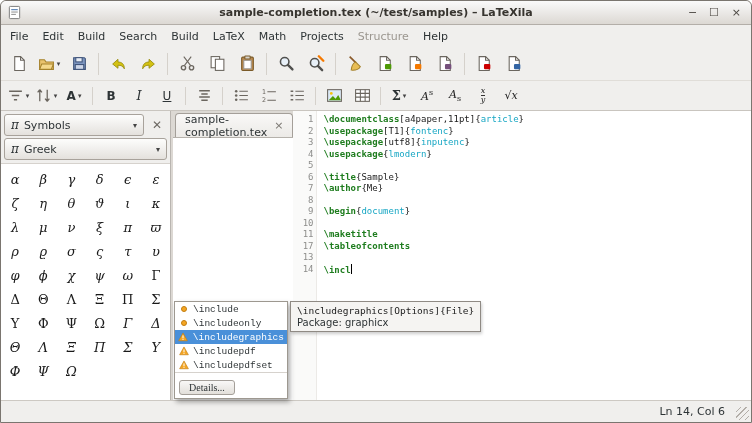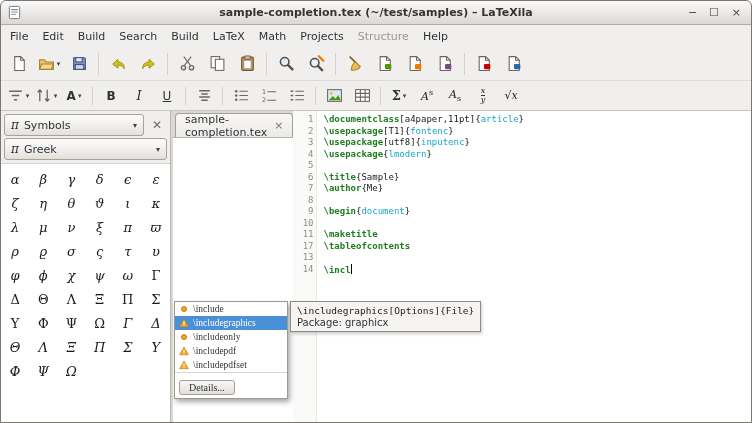--- a/index.html
+++ b/index.html
@@ -66,21 +66,21 @@
   .code{padding:3px 0 0 6px;white-space:pre;color:#1a1a1a;}
   .line{height:11.5px;}
   .seg-c{color:var(--command-color,#1f7d1f);font-weight:bold;}
   .seg-a{color:var(--argument-color,#18a7c4);}
   .seg-p{color:#1a1a1a;}
   .cursor{display:inline-block;width:1px;height:10px;background:#000;vertical-align:-1px;}
   
   .popup{position:absolute;left:1px;top:190px;width:112px;background:#fff;border:1px solid #9d9890;
     box-shadow:2px 3px 5px rgba(0,0,0,.35);z-index:10;}
   .popup-item{height:14px;display:flex;align-items:center;gap:4px;padding:0 3px;
-    font-family:Liberation Serif, serif;font-size:9.5px;color:#2e3436;}
+    font-family:Liberation Mono, monospace;font-size:9.5px;color:#2e3436;}
   .popup-item.selected{background:var(--selection,#4a90d9);color:#fff;}
   .cicon{width:11px;display:flex;align-items:center;justify-content:center;}
   .cbullet{width:6px;height:6px;border-radius:50%;background:#f5a623;border:1px solid #c17d11;box-sizing:border-box;display:inline-block;}
   .popup-footer{border-top:1px solid #d6d2cd;padding:3px 4px;}
   .details-btn{font-family:Liberation Serif, serif;font-size:10px;color:#2e3436;
     background:linear-gradient(#f9f8f7,#e2dfda);border:1px solid #a49f99;border-radius:3px;padding:1px 9px;}
   .calltip{position:absolute;left:117px;top:190px;background:#f5f4f2;border:1px solid #8f8a84;z-index:10;
     padding:3px 6px;white-space:nowrap;box-shadow:1px 2px 3px rgba(0,0,0,.2);}
   .calltip-sig{font-family:"DejaVu Sans Mono","Liberation Mono",monospace;font-size:9.5px;color:#1a1a1a;}
   .calltip-pkg{font-size:10px;color:#2e3436;margin-top:1px;}
@@ -507,35 +507,35 @@
       </div>
 
       <div class="popup">
         <div id="completion-list">
             <div class="popup-item">
               <span class="cicon">
                 <span class="cbullet"></span>
               </span>
               <span>\include</span>
             </div>
+            <div class="popup-item">
+              <span class="cicon">
+                <span class="cbullet"></span>
+              </span>
+              <span>\includeonly</span>
+            </div>
             <div class="popup-item selected">
               <span class="cicon">
                 <svg width="10" height="10" viewBox="0 0 16 16">
                   <path d="M8 1.5 15 14H1z" fill="#f5a623" stroke="#c17d11"></path>
                   <rect x="7.2" y="5.5" width="1.6" height="4.5" fill="#fff"></rect>
                   <rect x="7.2" y="11" width="1.6" height="1.6" fill="#fff"></rect>
                 </svg>
               </span>
               <span>\includegraphics</span>
-            </div>
-            <div class="popup-item">
-              <span class="cicon">
-                <span class="cbullet"></span>
-              </span>
-              <span>\includeonly</span>
             </div>
             <div class="popup-item">
               <span class="cicon">
                 <svg width="10" height="10" viewBox="0 0 16 16">
                   <path d="M8 1.5 15 14H1z" fill="#f5a623" stroke="#c17d11"></path>
                   <rect x="7.2" y="5.5" width="1.6" height="4.5" fill="#fff"></rect>
                   <rect x="7.2" y="11" width="1.6" height="1.6" fill="#fff"></rect>
                 </svg>
               </span>
               <span>\includepdf</span>
@@ -556,14 +556,18 @@
         </div>
       </div>
 
       <div class="calltip">
         <div class="calltip-sig">\includegraphics[Options]{File}</div>
         <div class="calltip-pkg">Package: graphicx</div>
       </div>
     </div>
   </div>
 
+  <div class="statusbar">
+    <span class="pos">Ln 14, Col 6</span>
+    <div class="grip"></div>
+  </div>
 
 </div>
 
 </body></html>

